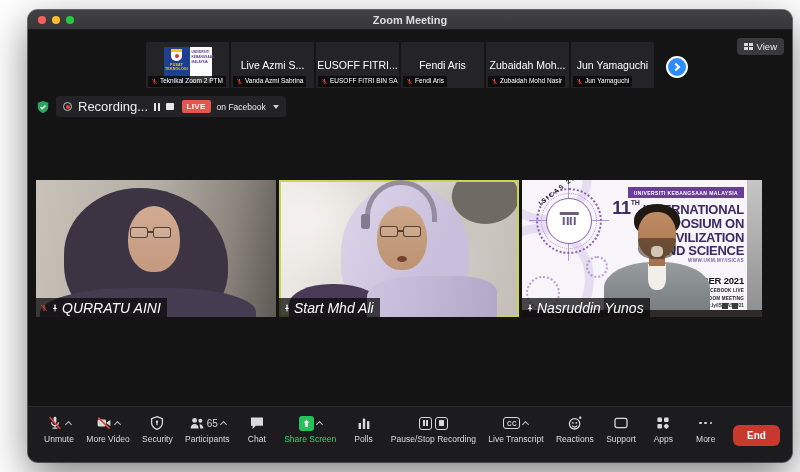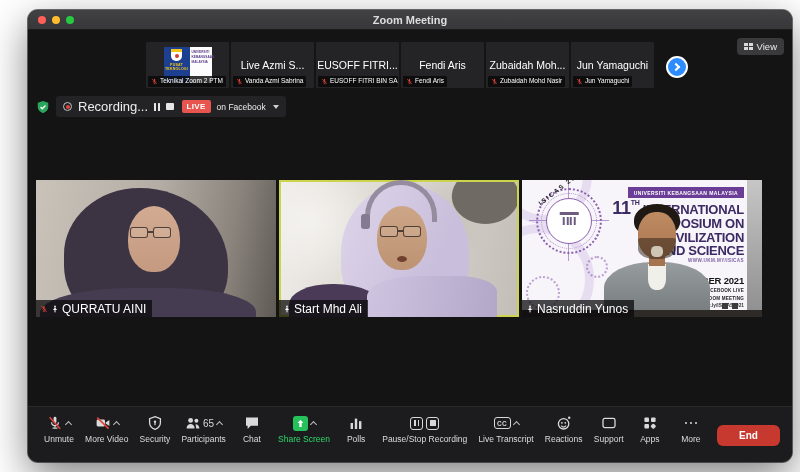--- a/index.html
+++ b/index.html
@@ -63,21 +63,21 @@
   .live-target{color:#ededed;font-size:8.5px;}
   .caret-down{width:0;height:0;border-left:3px solid transparent;border-right:3px solid transparent;
     border-top:4px solid #cfcfcf;margin-left:1px;}
 
   
   .stage{position:absolute;top:170px;left:8px;display:flex;gap:3px;}
   .tile{width:240px;height:137px;position:relative;overflow:hidden;background:#000;}
   .tile.active{outline:2px solid #ccd34c;outline-offset:-2px;}
   .tile-label{position:absolute;left:0;bottom:0;background:rgba(8,8,8,.74);display:flex;align-items:center;
     gap:3px;padding:2.5px 6px 2.5px 4px;z-index:9;}
-  .tile-label .nm{color:#fff;font-size:12px;line-height:1;white-space:nowrap;}
+  .tile-label .nm{color:#fff;font-size:14px;line-height:1;white-space:nowrap;font-style:italic;}
   .mic8{width:8px;height:8px;color:#e0443c;}
   .pin8{width:8px;height:8px;color:#fff;}
 
   .abs{position:absolute;}
 
   
   .scene-a{width:100%;height:100%;background:linear-gradient(100deg,#c9c3ba 0%,#b2aca4 48%,#8a847d 78%,#5f5a54 100%);}
   .a-hijab{left:28px;top:8px;width:164px;height:144px;background:#3c3343;border-radius:46% 54% 42% 46%;}
   .a-body{left:4px;top:108px;width:216px;height:60px;background:#463c51;border-radius:42% 40% 0 0;}
   .a-face{left:92px;top:26px;width:52px;height:66px;background:linear-gradient(#d2ab92,#c49a80);border-radius:50% 50% 46% 46%;}
@@ -158,21 +158,21 @@
   .share-ico svg{width:11px;height:11px;color:#fff;}
   .ps-box{width:13px;height:13px;border:1.4px solid #d8d8d8;border-radius:3px;display:flex;align-items:center;
     justify-content:center;gap:1.5px;}
   .ps-box i{display:block;width:1.8px;height:5.5px;background:#d8d8d8;}
   .ps-box b{display:block;width:5.5px;height:5.5px;background:#d8d8d8;border-radius:.5px;}
   .cc-box{width:17px;height:12.5px;border:1.4px solid #d8d8d8;border-radius:3px;font-size:6.5px;font-weight:bold;
     color:#d8d8d8;display:flex;align-items:center;justify-content:center;letter-spacing:.3px;}
   .dots{display:flex;gap:2.5px;align-items:center;height:16px;}
   .dots span{width:2.6px;height:2.6px;border-radius:50%;background:#d9d9d9;}
   .end-btn{align-self:center;margin-top:-6px;background:#c7392f;color:#fff;font-size:10px;font-weight:bold;
-    border-radius:6px;padding:5px 22px;cursor:pointer;}
+    border-radius:6px;padding:5px 14px;cursor:pointer;}
 </style>
 </head>
 <body>
 
 <svg width="0" height="0" style="position:absolute" aria-hidden="true">
   <symbol id="i-mic-off" viewBox="0 0 16 16">
     <rect x="6.6" y="1.8" width="2.8" height="6.4" rx="1.4" fill="currentColor"></rect>
     <path d="M4.6 7.2a3.4 3.4 0 0 0 6.8 0" fill="none" stroke="currentColor" stroke-width="1.2"></path>
     <line x1="8" y1="10.8" x2="8" y2="12.6" stroke="currentColor" stroke-width="1.2"></line>
     <line x1="5.6" y1="13.2" x2="10.4" y2="13.2" stroke="currentColor" stroke-width="1.2"></line>

